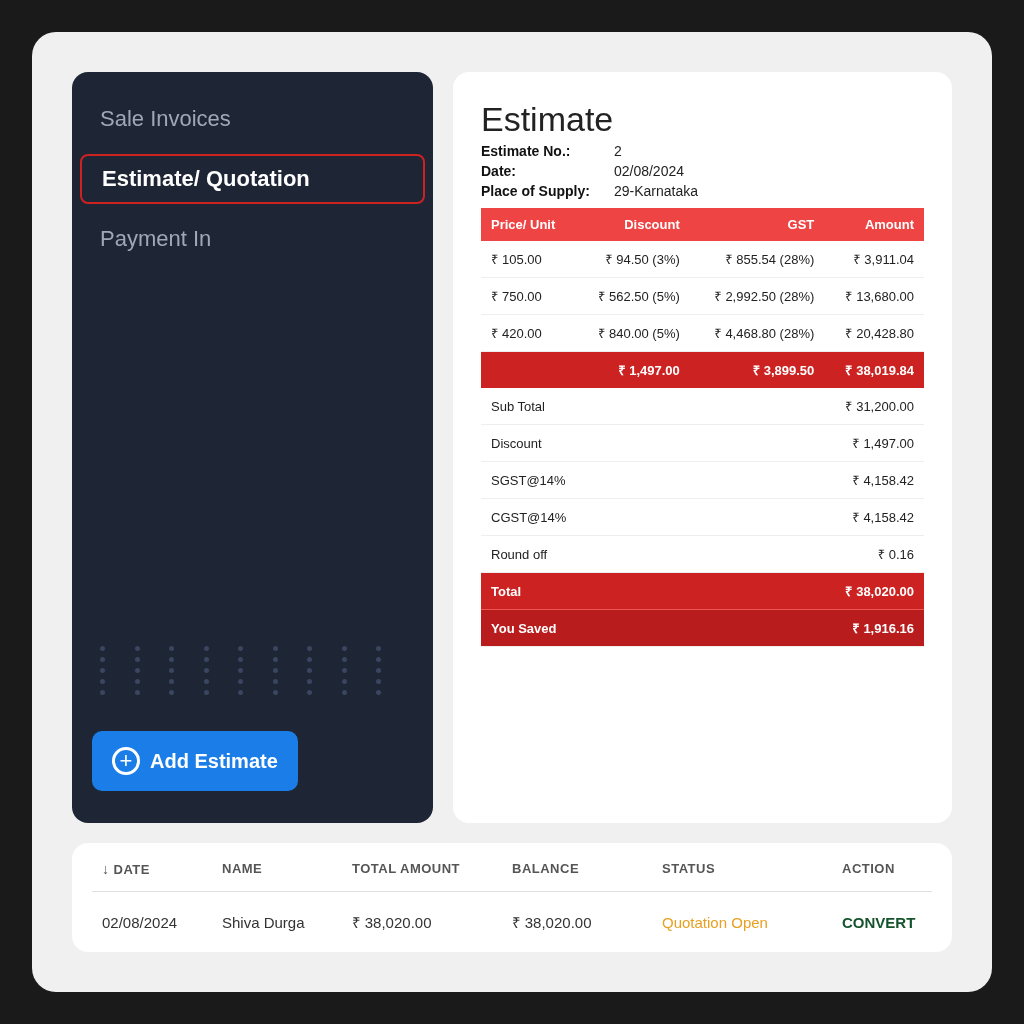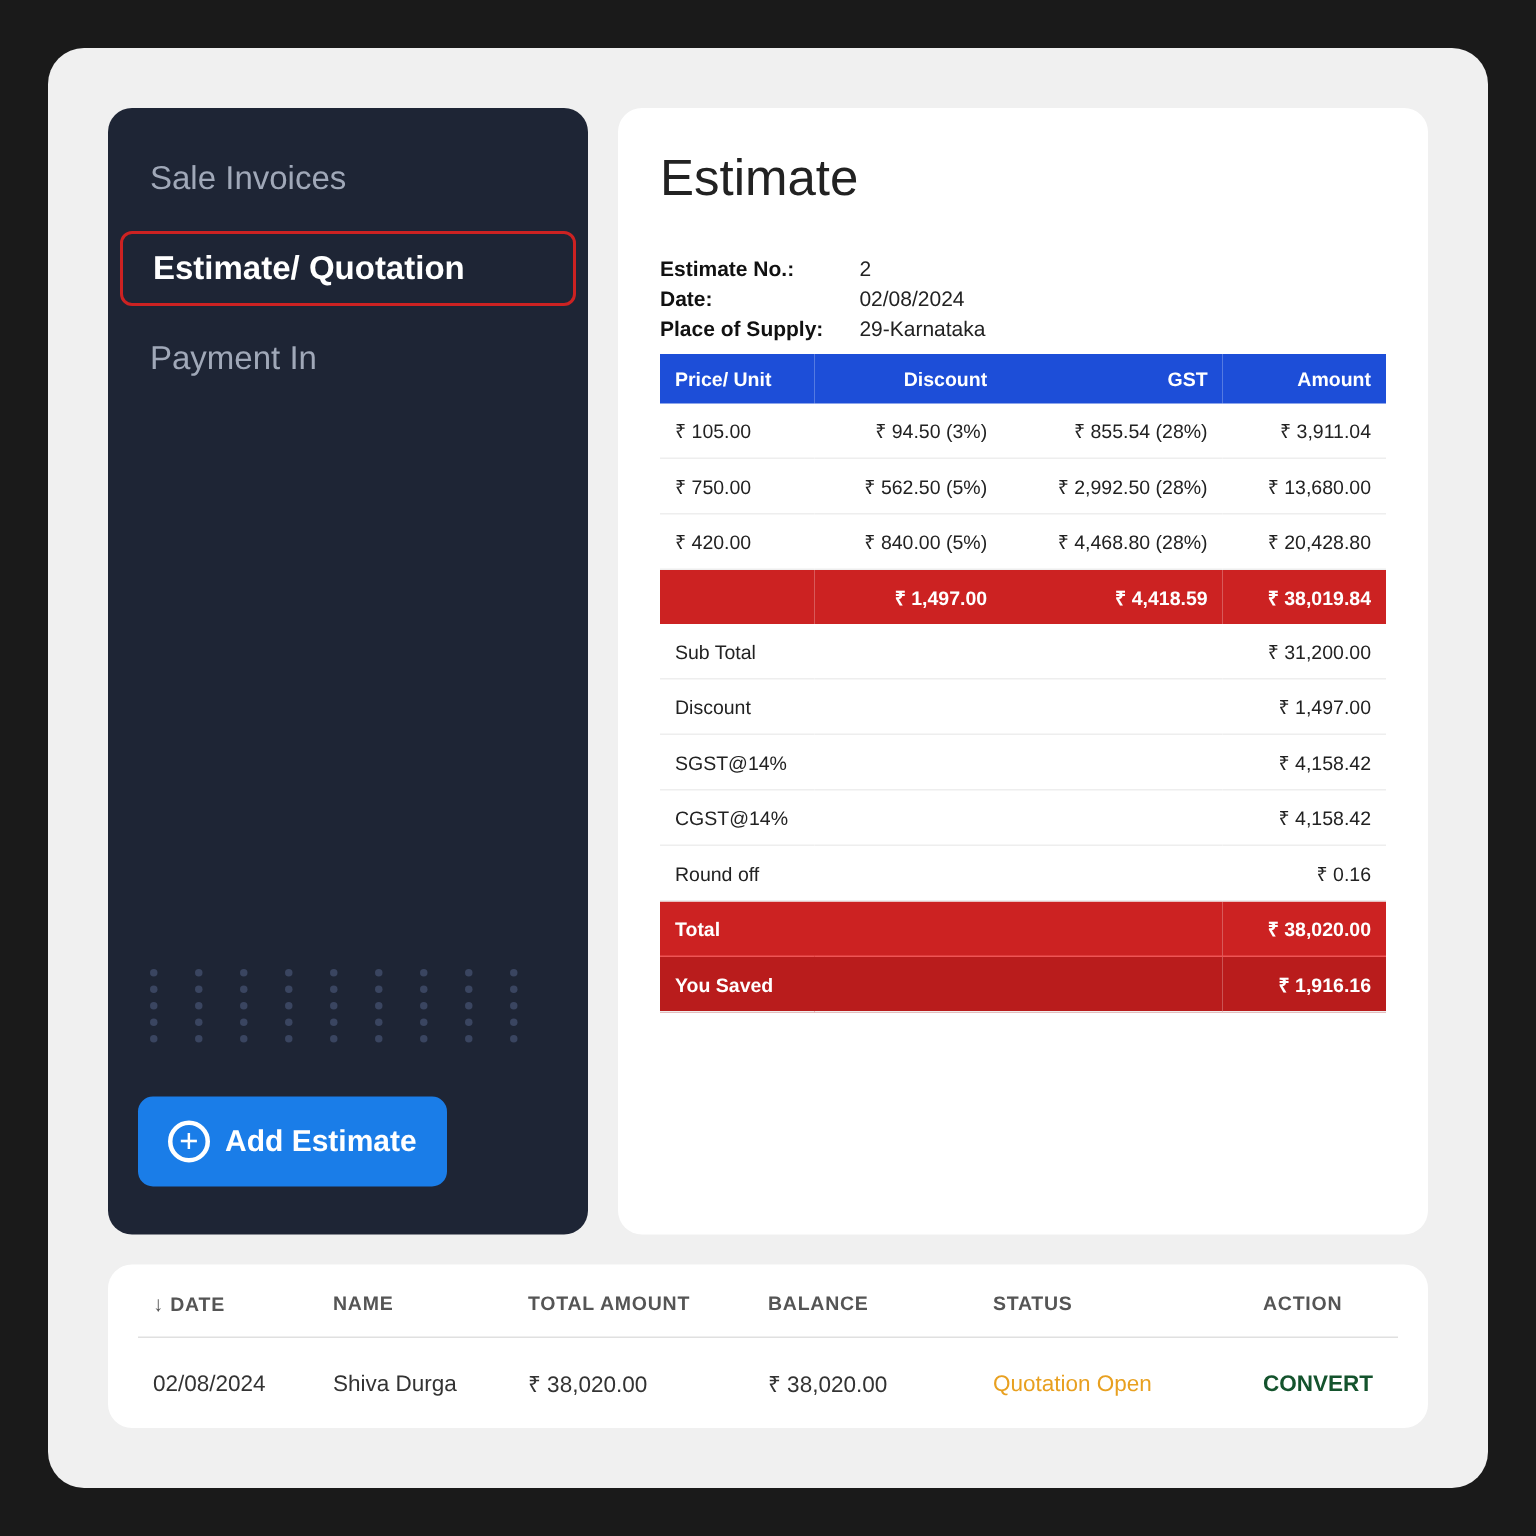--- a/index.html
+++ b/index.html
@@ -23,21 +23,21 @@
     }
     .top-section {
       display: flex;
       gap: 20px;
       flex: 1;
     }
     
     .sidebar {
       background: #1e2535;
       border-radius: 16px;
-      width: 320px;
+      width: 361px;
       flex-shrink: 0;
       padding: 12px 0;
       display: flex;
       flex-direction: column;
       justify-content: space-between;
     }
     .sidebar-menu {
       display: flex;
       flex-direction: column;
     }
@@ -103,21 +103,21 @@
       flex: 1;
       padding: 28px 28px 20px;
       overflow: hidden;
       display: flex;
       flex-direction: column;
     }
     .estimate-title {
       font-size: 34px;
       font-weight: 500;
       color: #222;
-      margin-bottom: 32px;
+      margin-bottom: 4px;
     }
     .estimate-meta {
       display: grid;
       grid-template-columns: auto 1fr;
       gap: 4px 24px;
       margin-bottom: 9px;
     }
     .meta-label {
       font-weight: 700;
       font-size: 14px;
@@ -127,21 +127,21 @@
       font-size: 14px;
       color: #222;
     }
     
     .estimate-table {
       width: 100%;
       border-collapse: collapse;
       font-size: 13px;
     }
     .estimate-table th {
-      background: #1d4ed8;
+      background: #ef4444;
       color: white;
       padding: 9px 10px;
       text-align: right;
       font-weight: 600;
     }
     .estimate-table th:first-child { text-align: left; }
     .estimate-table td {
       padding: 9px 10px;
       border-bottom: 1px solid #eee;
       text-align: right;
@@ -324,21 +324,21 @@
           <tr>
             <td>₹ 420.00</td>
             <td>₹ 840.00 (5%)</td>
             <td>₹ 4,468.80 (28%)</td>
             <td>₹ 20,428.80</td>
           </tr>
 
           <tr class="subtotal-row">
             <td></td>
             <td>₹ 1,497.00</td>
-            <td>₹ 4,418.59</td>
+            <td>₹ 3,899.50</td>
             <td>₹ 38,019.84</td>
           </tr>
 
           <tr class="summary-row">
             <td colspan="3">Sub Total</td>
             <td>₹ 31,200.00</td>
           </tr>
           <tr class="summary-row">
             <td colspan="3">Discount</td>
             <td>₹ 1,497.00</td>

